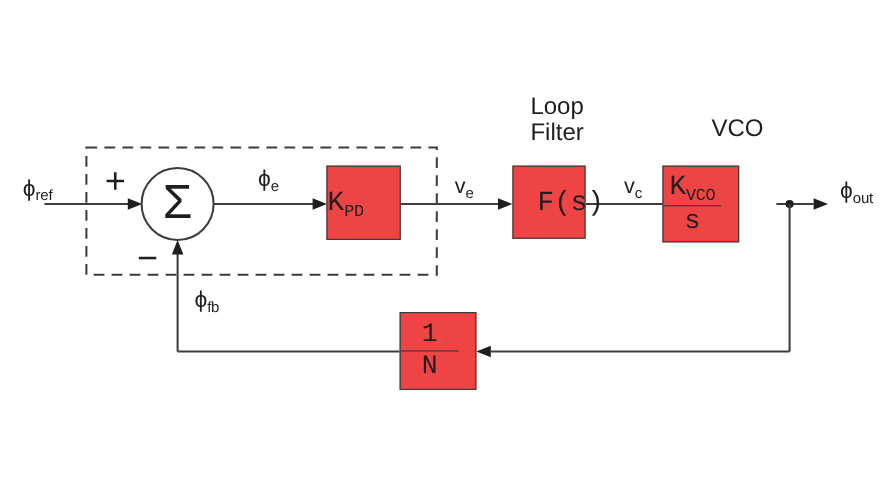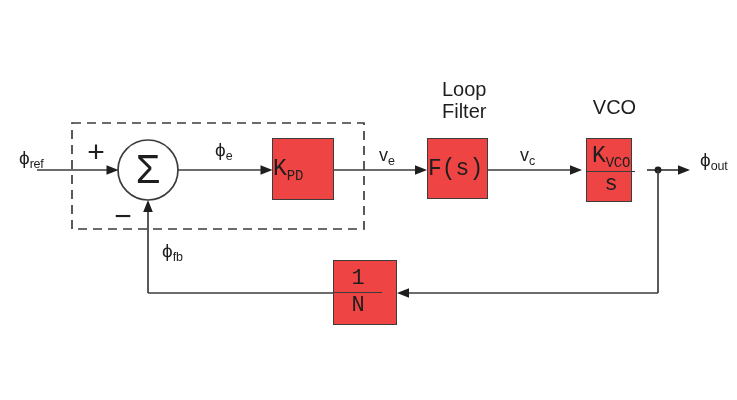--- a/index.html
+++ b/index.html
@@ -34,22 +34,22 @@
     color: #1e1e1e;
     font-family: Liberation Mono, monospace;
   }
   .block sub {
     font-size: 14px;
     line-height: 0;
     vertical-align: -5px;
     letter-spacing: -0.3px;
   }
   .kpd-block   { left: 272px; top: 138px; width: 62px; height: 62px; }
-  .fs-block    { left: 427px; top: 138px; width: 61px; height: 61px; }
-  .vco-block   { left: 586px; top: 138px; width: 46px; height: 64px; }
+  .fs-block    { left: 427px; top: 138px; width: 61px; height: 61px; padding-left: 20px; }
+  .vco-block   { left: 552px; top: 138px; width: 64px; height: 64px; }
   .div-block   { left: 333px; top: 260px; width: 64px; height: 65px; }
   
   .frac { text-align: center; line-height: 1.08; }
   .frac .num {
     display: block;
     border-bottom: 1.7px solid #3c3c3c;
     padding: 0 3px 2px 3px;
     min-width: 42px;
   }
   .frac .den { display: block; padding-top: 1px; font-size: 22px; }

